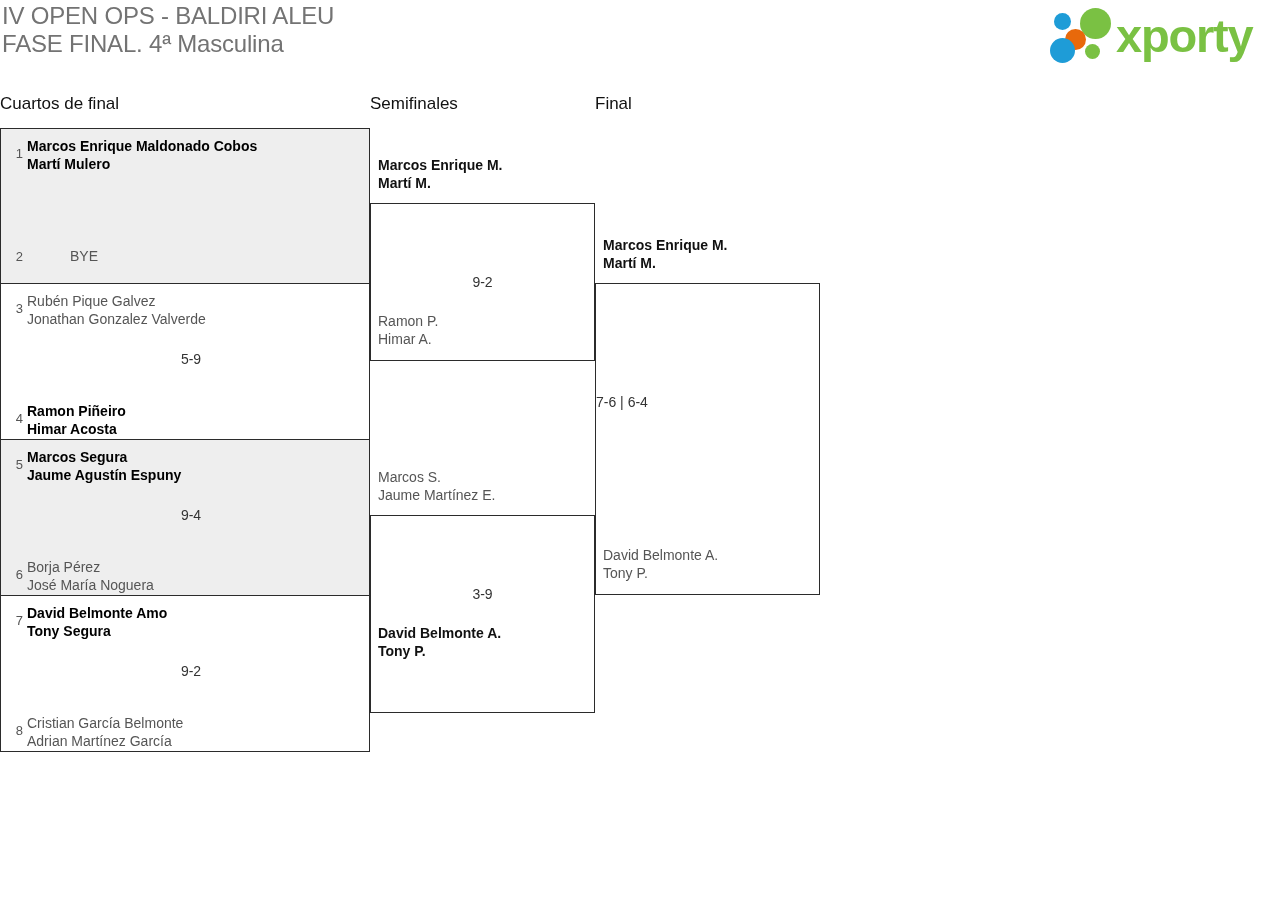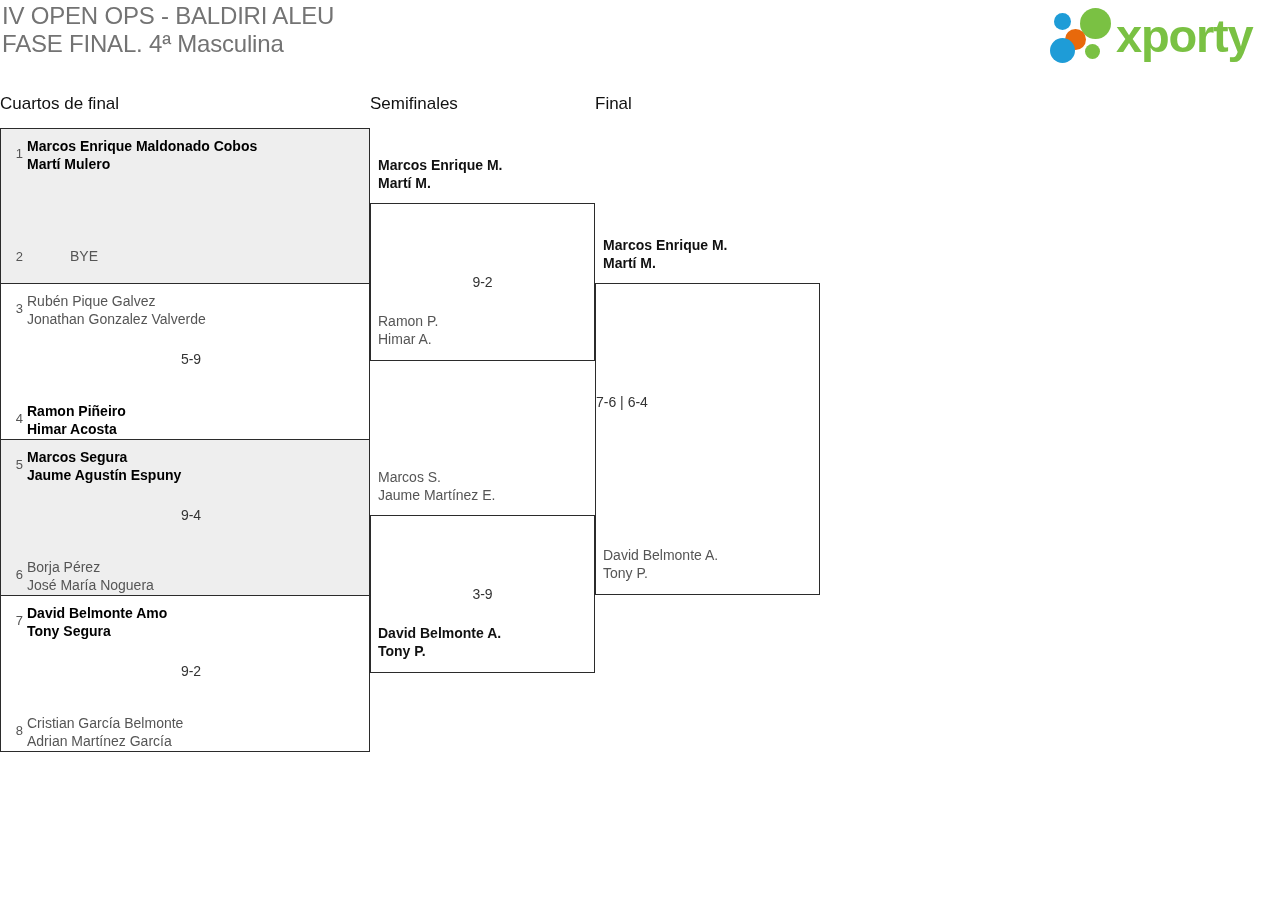--- a/index.html
+++ b/index.html
@@ -130,21 +130,21 @@
 
   
   .sf-box {
     position: absolute;
     left: 370px;
     width: 225px;
     border: 1px solid #2b2b2b;
     background: #ffffff;
   }
   #sf-1 { top: 75px;  height: 158px; }
-  #sf-2 { top: 387px; height: 158px; }
+  #sf-2 { top: 387px; height: 198px; }
 
   .sf-team {
     position: absolute;
     left: 7px;
     right: 6px;
     font-size: 14px;
     line-height: 18px;
     color: #555555;
     white-space: nowrap;
   }

